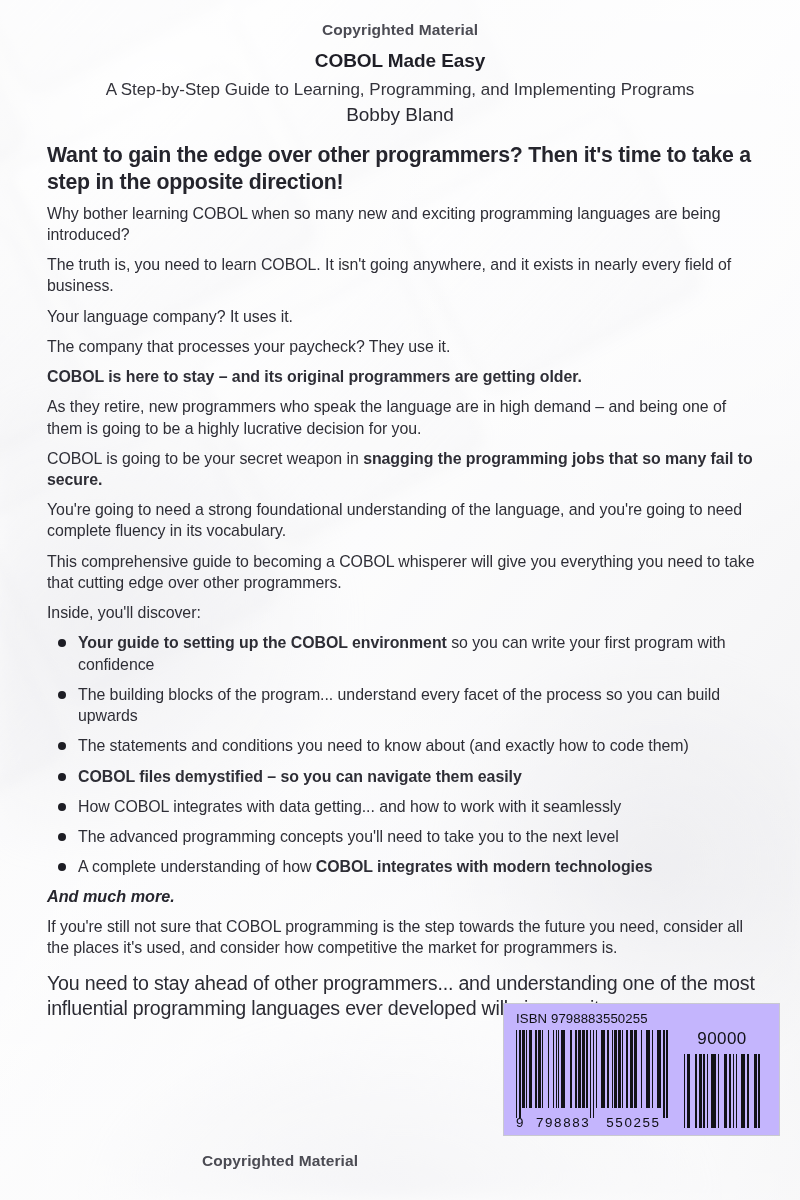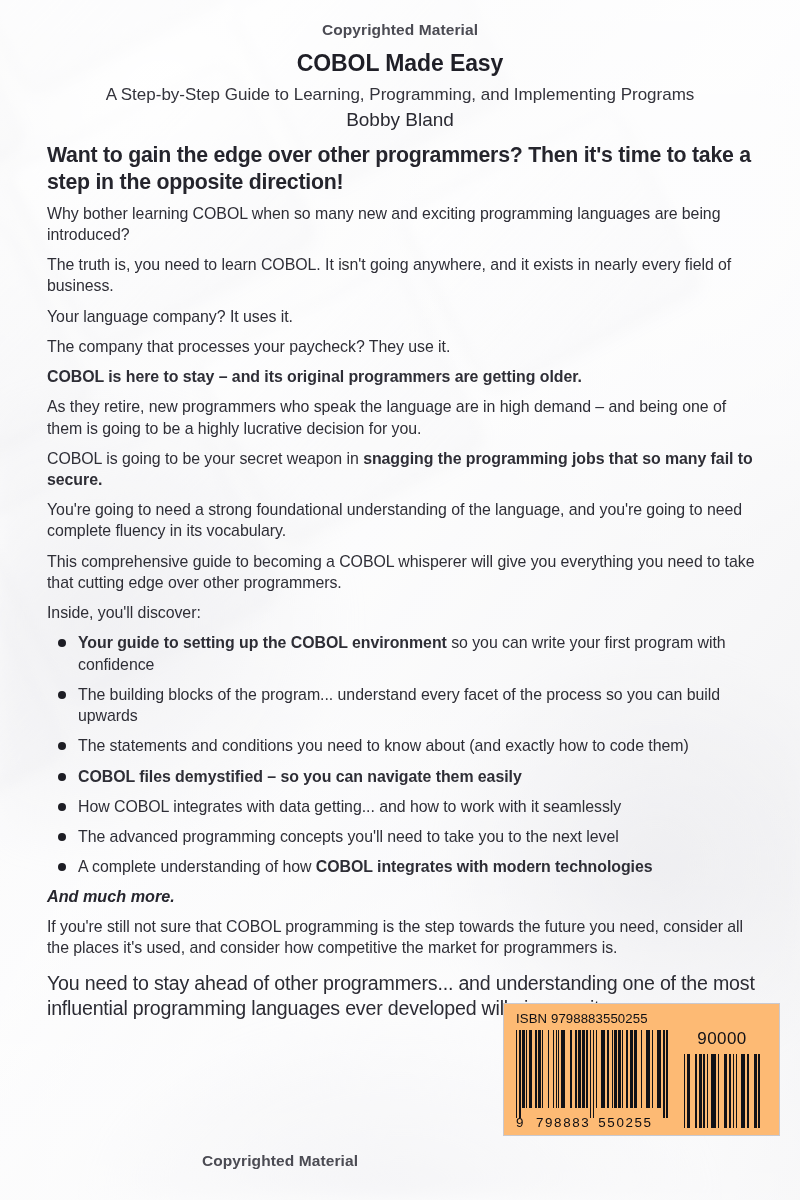--- a/index.html
+++ b/index.html
@@ -91,21 +91,21 @@
   .copy-top,
   .copy-bottom {
     font-size: 15.5px;
     font-weight: 700;
     letter-spacing: 0.1px;
     color: #4b4b53;
     text-align: center;
   }
 
   .book-title {
-    font-size: 23px;
+    font-size: 19px;
     font-weight: 700;
     letter-spacing: -0.1px;
     margin-top: 11px;
     color: #1f1f27;
   }
 
   .book-subtitle {
     font-size: 17px;
     font-weight: 400;
     margin-top: 8px;
@@ -191,21 +191,21 @@
     margin-top: 13px;
   }
 
   
   .barcode-box {
     position: absolute;
     left: 503px;
     top: 1003px;
     width: 277px;
     height: 133px;
-    background: #fdba74;
+    background: #c4b5fd;
     border: 1px solid #c9c9d0;
     padding: 7px 0 0 0;
   }
 
   .isbn-text {
     font-size: 13.2px;
     color: #101014;
     margin-left: 12px;
     letter-spacing: 0.1px;
     font-family: "Liberation Sans", "DejaVu Sans", sans-serif;
@@ -258,21 +258,21 @@
     width: 152px;
     display: flex;
     align-items: baseline;
     font-size: 13.4px;
     color: #0e0e13;
     letter-spacing: 0.3px;
   }
 
   .hri .g1 { width: 11px; }
   .hri .g2 { margin-left: 9px; letter-spacing: 1.6px; }
-  .hri .g3 { margin-left: 8px; letter-spacing: 1.6px; }
+  .hri .g3 { margin-left: 16px; letter-spacing: 1.6px; }
 
   .copy-bottom-wrap {
     position: absolute;
     left: 0;
     top: 1152px;
     width: 560px;
     text-align: center;
   }
 </style>
 </head>

